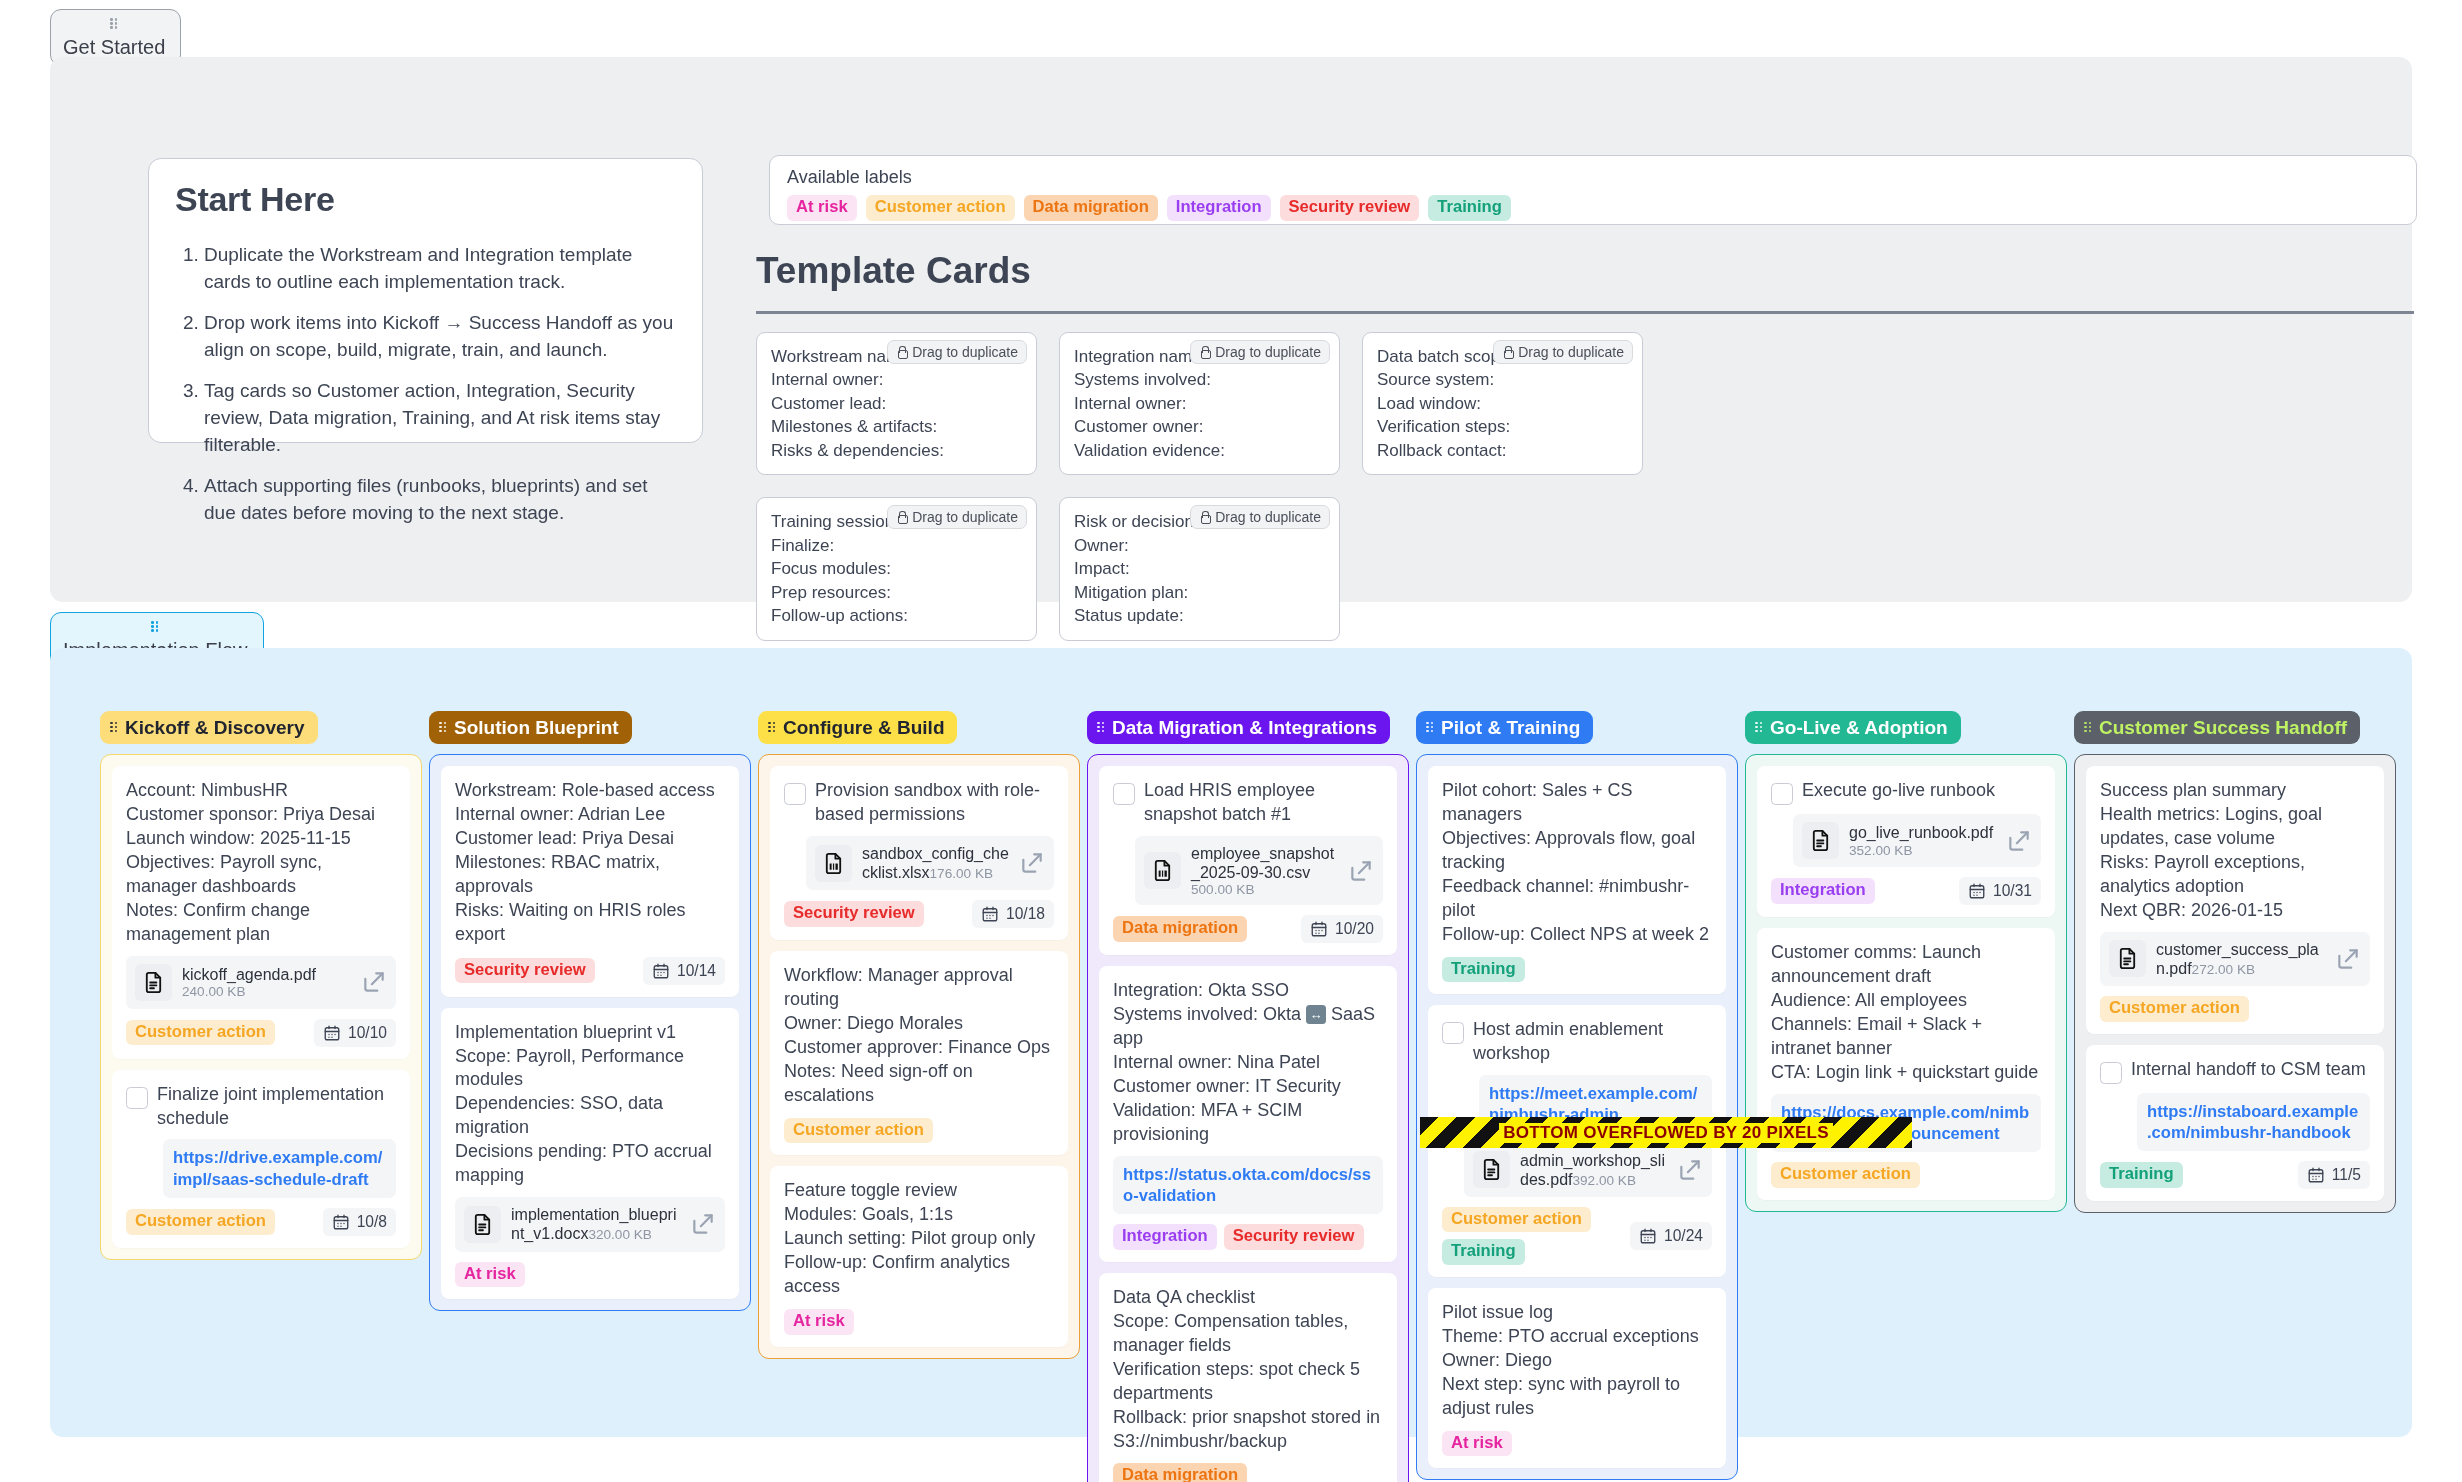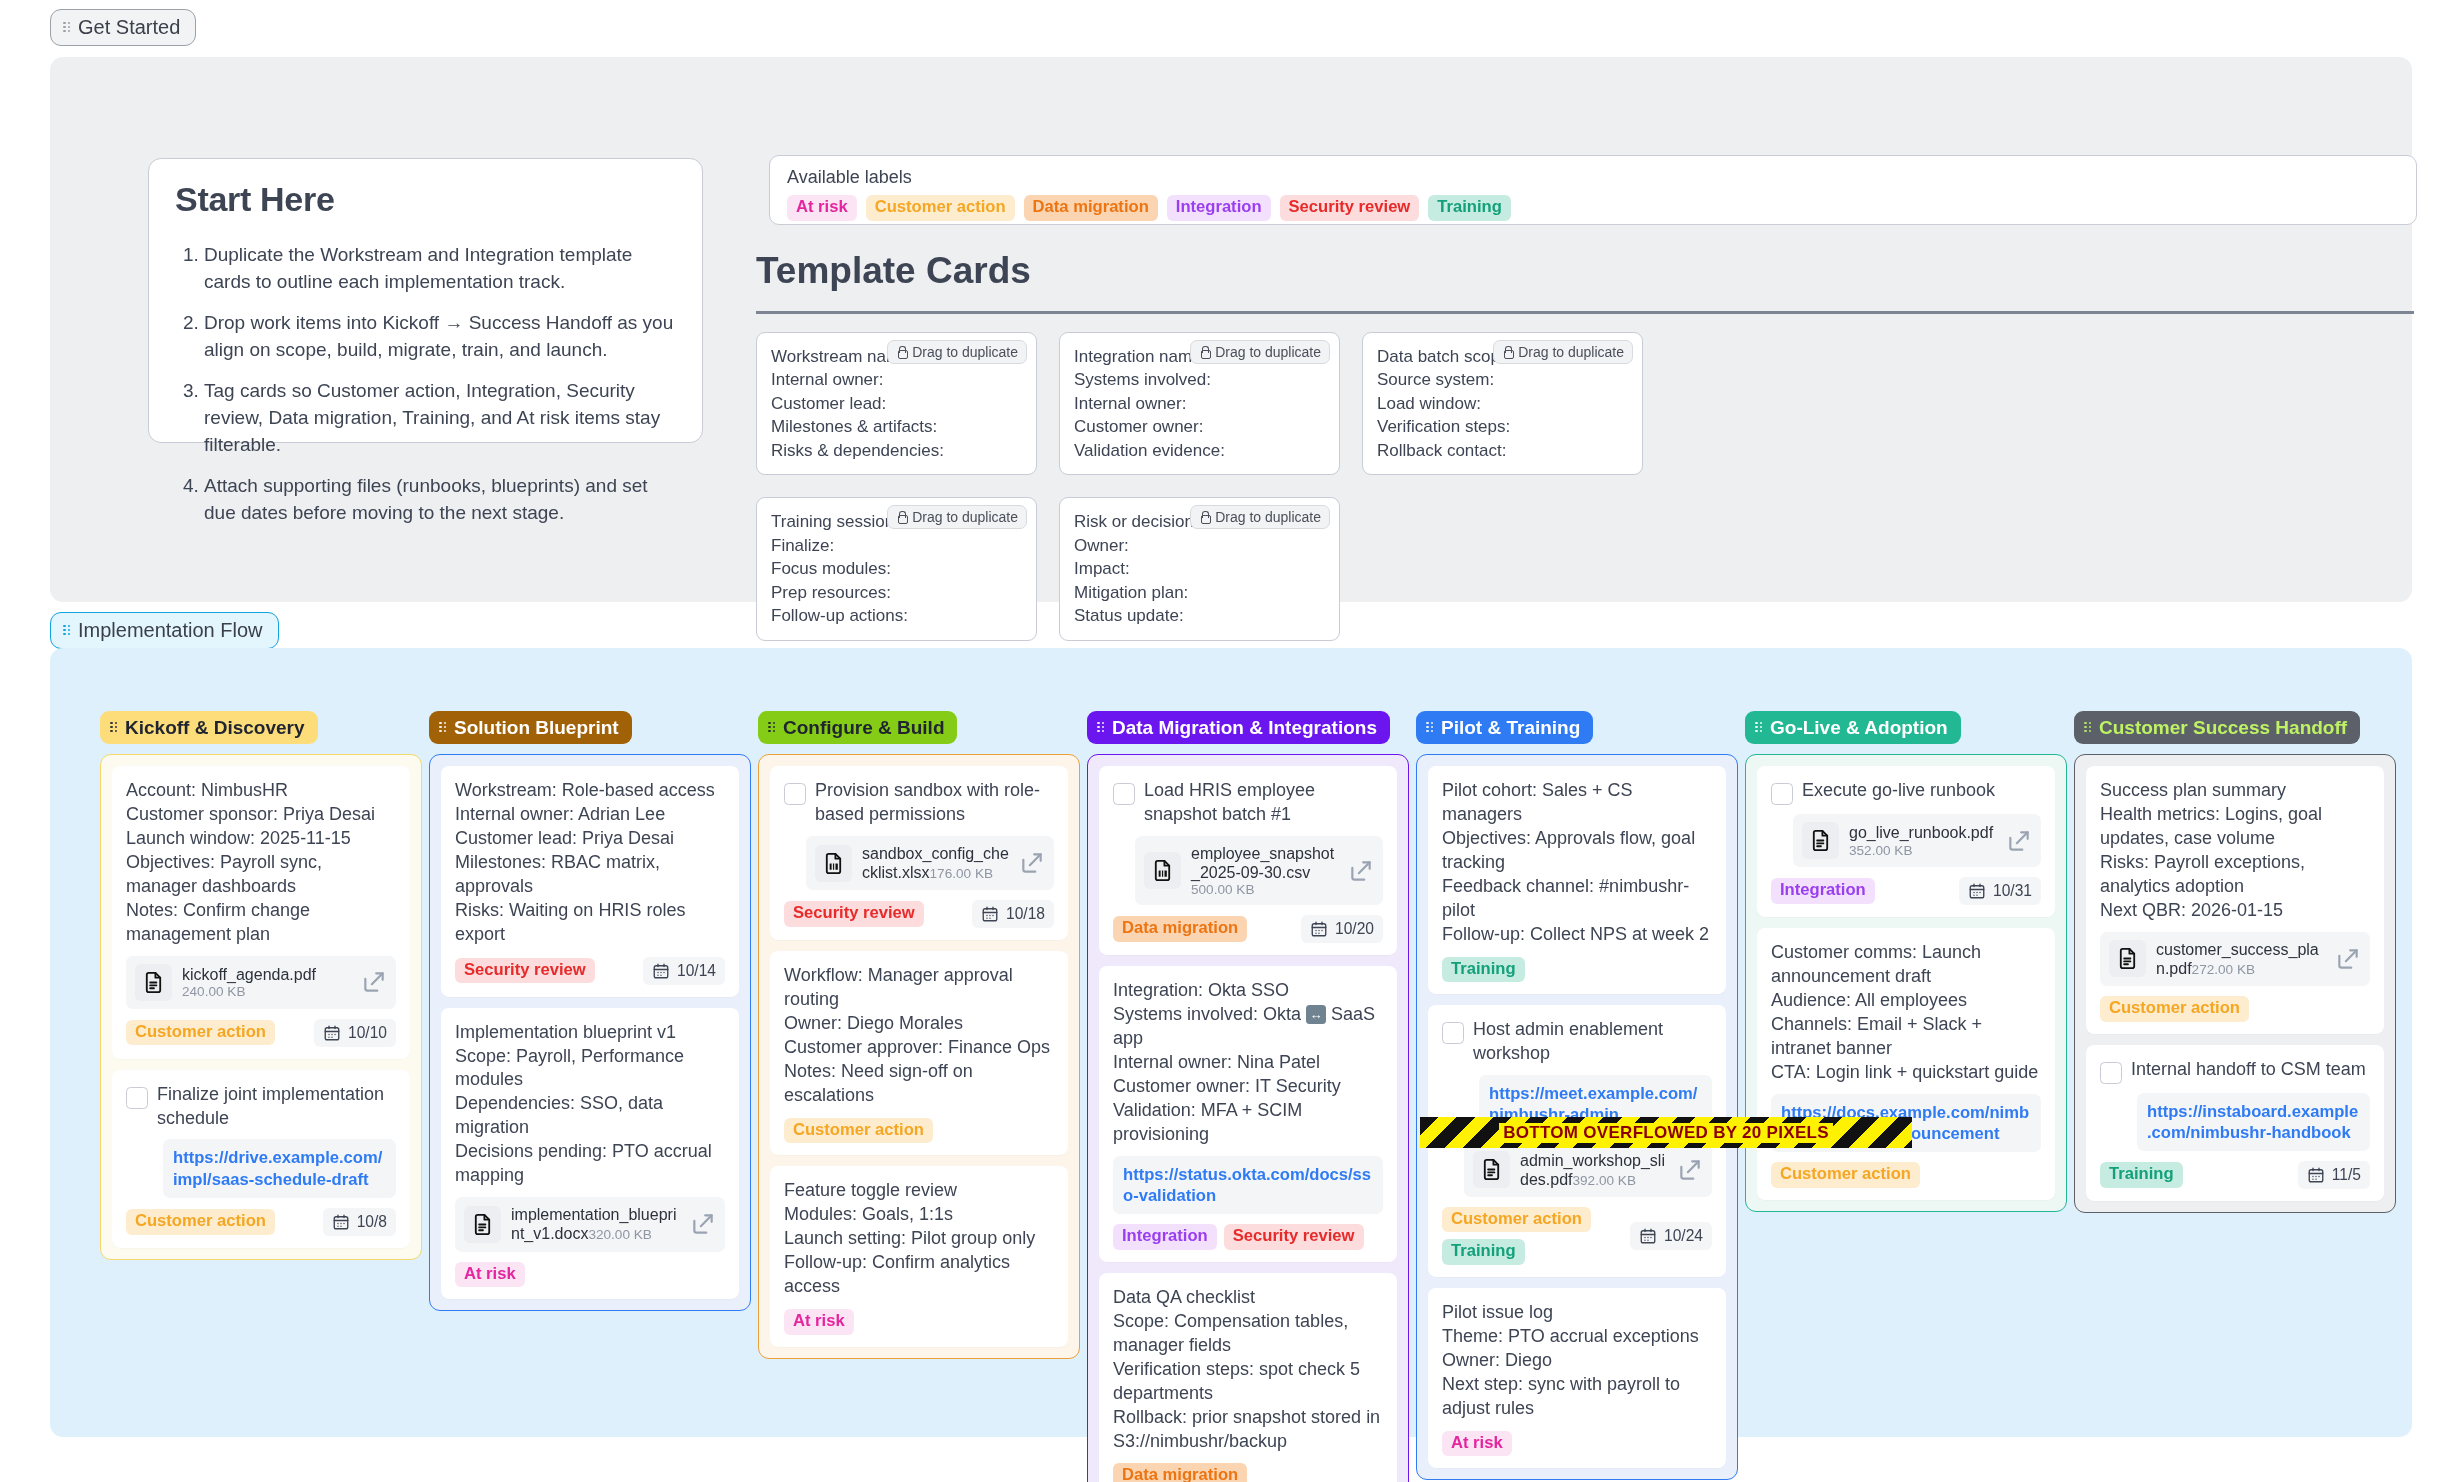--- a/index.html
+++ b/index.html
@@ -13,20 +13,21 @@
   }
   .page { position:relative; width:2462px; height:1483px; }
 
   
   .section-chip {
     display:inline-flex; align-items:center; gap:7px;
     padding:7px 15px 8px 12px;
     border-radius:11px; font-size:20px; font-weight:400;
     background:#f2f3f5; border:1.5px solid #9ba1a9; color:#3a3f49;
     line-height:1;
+    flex-direction:column;
   }
   .section-chip.flow {
     background:#e3f5fd; border-color:#10a3e0; color:#3a3f49;
   }
   .grip { display:inline-block; width:8px; height:13px; position:relative; flex:0 0 auto;}
   .grip i {
     position:absolute; width:2.5px; height:2.5px; border-radius:50%;
     background:#9aa0a8;
   }
   .grip i:nth-child(1){left:0;top:1px}
@@ -130,21 +131,21 @@
   .col-body {
     border-radius:11px; padding:11px;
     border:1.5px solid transparent;
   }
 
   
   .h-kickoff   { background:#fcdd79; color:#1f2430; }
   .b-kickoff   { background:#fdfbef; border-color:#f5d86a; }
   .h-blueprint { background:#a16207; color:#ffffff; }
   .b-blueprint { background:#eaf0fb; border-color:#2f7bf4; }
-  .h-configure { background:#84cc16; color:#1f2430;justify-content:flex-end; }
+  .h-configure { background:#fde047; color:#1f2430;justify-content:flex-end; }
   .b-configure { background:#fdf5ea; border-color:#eda037; }
   .h-datamig   { background:#6c16ef; color:#ffffff; }
   .b-datamig   { background:#f0e9fc; border-color:#6c16ef; }
   .h-pilot     { background:#2f7bf4; color:#ffffff; }
   .b-pilot     { background:#eaf0fb; border-color:#2f7bf4; }
   .h-golive    { background:#22b894; color:#ffffff; }
   .b-golive    { background:#edf8f5; border-color:#22b894; }
   .h-handoff   { background:#5c6068; color:#bef264; }
   .b-handoff   { background:#eeeff1; border-color:#5c6068; }
 

